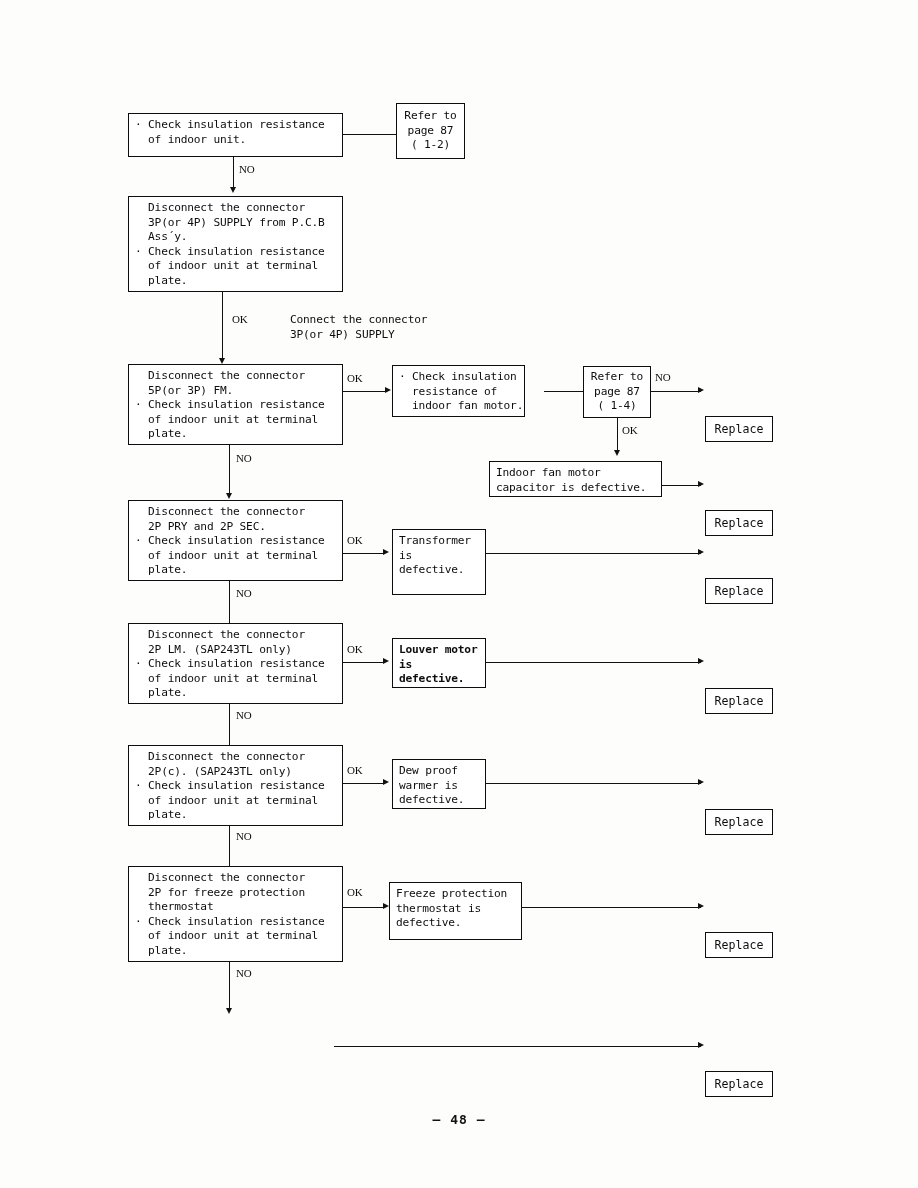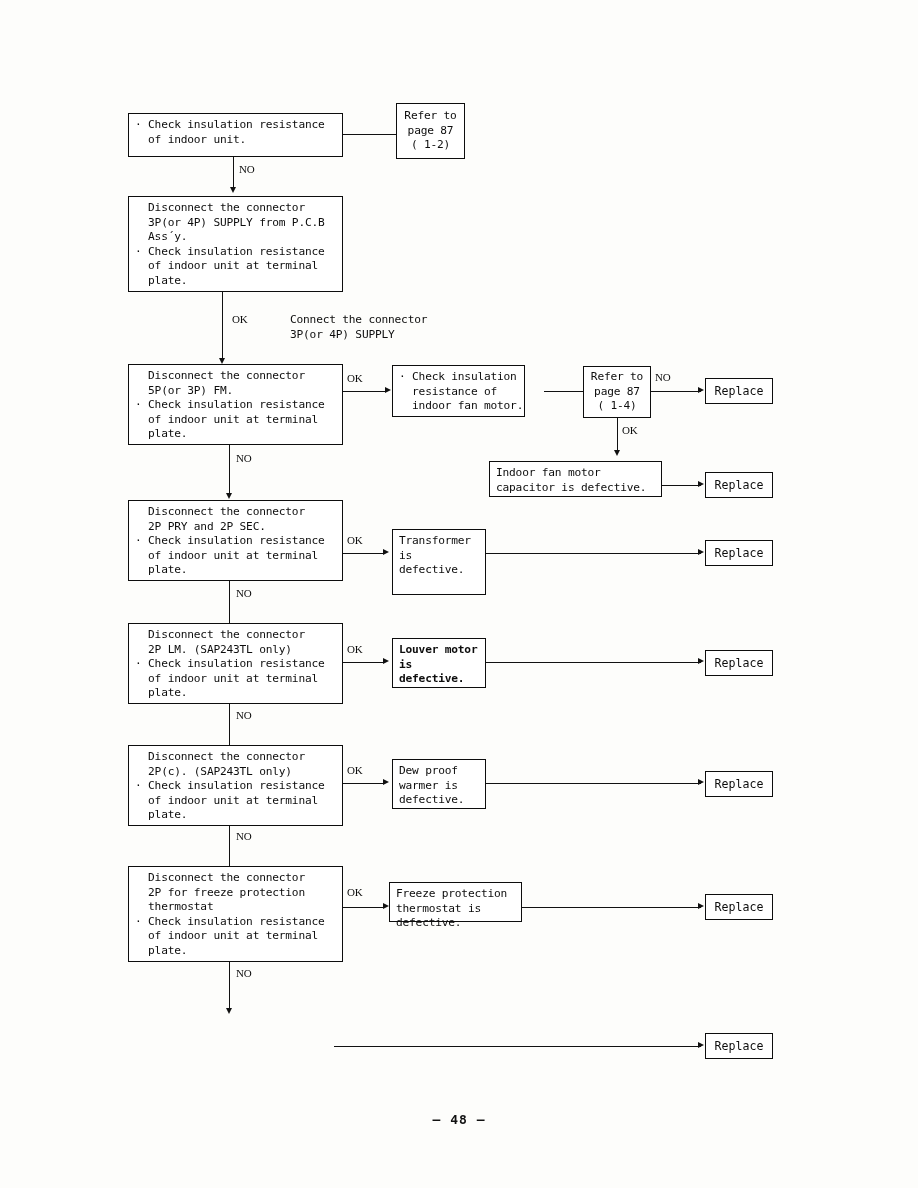--- a/index.html
+++ b/index.html
@@ -40,20 +40,21 @@
     position: absolute;
     box-sizing: border-box;
     border: 1.3px solid #0d0d0d;
     background: #ffffff;
     font-size: 11.6px;
     display: flex;
     align-items: center;
     justify-content: center;
     letter-spacing: 0px;
     color: #0d0d0d;
+    margin-top: 38px;
   }
   
   .hline {
     position: absolute;
     height: 0;
     border-top: 1.3px solid #111111;
   }
   .vline {
     position: absolute;
     width: 0;
@@ -245,21 +246,21 @@
   2P for freeze protection
   thermostat
 · Check insulation resistance
   of indoor unit at terminal
   plate.</div>
 
   <div class="hline" style="left:343px; top:907px; width:42px;"></div>
   <div class="arrow-right" style="left:383px; top:903.4px;"></div>
   <div class="edge-label" style="left:347px; top:886px;">OK</div>
 
-  <div class="box" style="left:389px; top:882px; width:133px; height:40px;">Freeze protection
+  <div class="box" style="left:389px; top:882px; width:133px; height:58px;">Freeze protection
 thermostat is
 defective.</div>
 
   <div class="hline" style="left:522px; top:907px; width:179px;"></div>
   <div class="arrow-right" style="left:698px; top:903.4px;"></div>
 
   <div class="replace" style="left:705px; top:894px; width:68px; height:26px;">Replace</div>
 
   <div class="vline" style="left:229px; top:962px; height:48px;"></div>
   <div class="arrow-down" style="left:225.5px; top:1008px;"></div>

